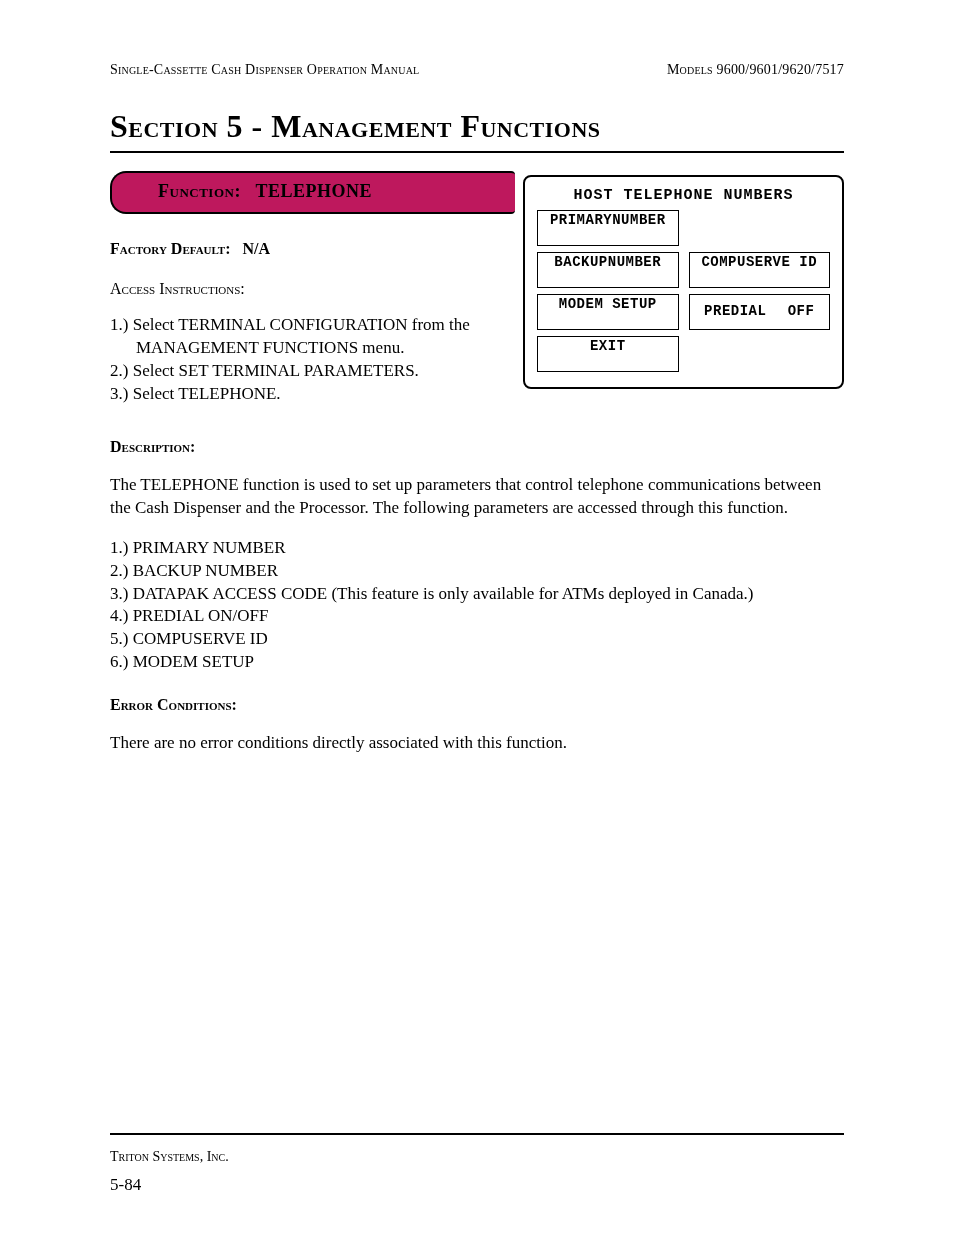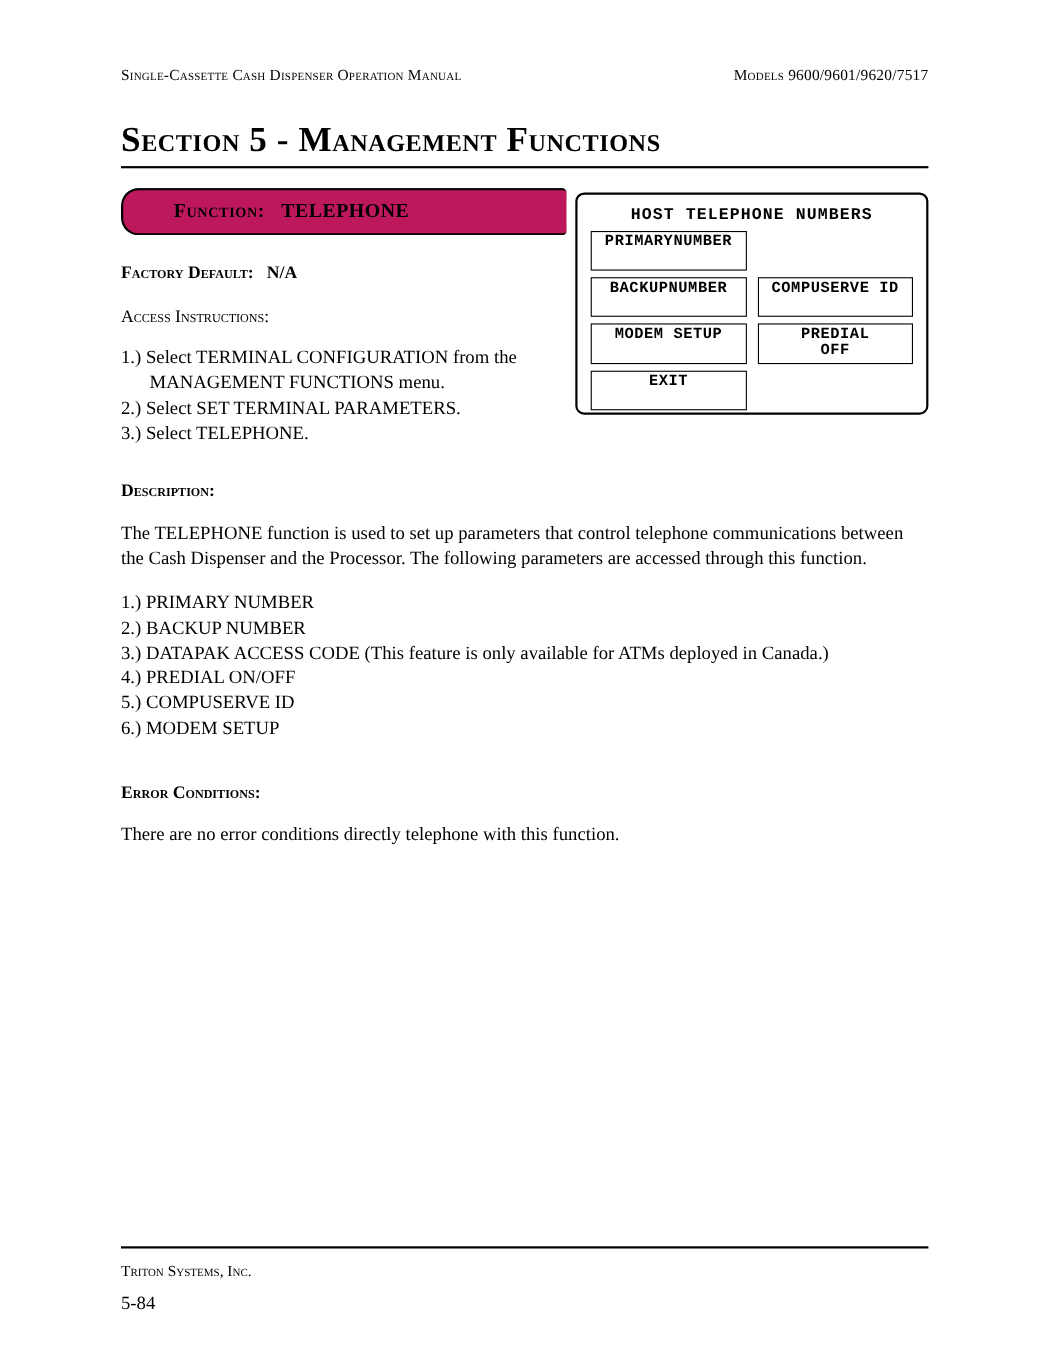--- a/index.html
+++ b/index.html
@@ -74,21 +74,21 @@
     font-size: 17px;
     line-height: 1.35;
   }
   .access-line { margin: 0; }
   .access-indent { padding-left: 26px; }
   .screen-panel {
     width: 384px;
     border: 2px solid #000;
     border-radius: 8px;
     box-sizing: border-box;
-    padding: 10px 12px 2px 12px;
+    padding: 10px 12px 15px 12px;
     margin-left: 8px;
     margin-top: 4px;
   }
   .screen-title {
     font-family: "Courier New", Courier, monospace;
     font-weight: bold;
     font-size: 15px;
     text-align: center;
     letter-spacing: 1px;
     margin: 0 0 6px 0;
@@ -106,42 +106,42 @@
   .cell {
     border: 1px solid #000;
     padding: 2px 4px 4px 4px;
     line-height: 1.05;
     display: flex;
     flex-direction: row;
     justify-content: center;
     min-height: 28px;
   }
   .cell-row {
-    flex-direction: column;
+    flex-direction: row;
     justify-content: space-around;
     align-items: center;
   }
   .span1 { grid-column: 1 / span 1; }
   .empty { border: none; }
   .body-text {
     font-size: 17px;
     line-height: 1.35;
   }
   .desc-label {
     font-variant: small-caps;
     font-weight: bold;
     font-size: 16px;
     margin-top: 32px;
     margin-bottom: 18px;
   }
   .err-label {
     font-variant: small-caps;
     font-weight: bold;
     font-size: 16px;
-    margin-top: 38px;
+    margin-top: 22px;
     margin-bottom: 18px;
   }
   .footer {
     position: absolute;
     left: 110px;
     right: 110px;
     bottom: 40px;
   }
   .footer-rule {
     border: none;
@@ -239,21 +239,21 @@
   <div class="body-text">
     <div>1.) PRIMARY NUMBER</div>
     <div>2.) BACKUP NUMBER</div>
     <div>3.) DATAPAK ACCESS CODE (This feature is only available for ATMs deployed in Canada.)</div>
     <div>4.) PREDIAL ON/OFF</div>
     <div>5.) COMPUSERVE ID</div>
     <div>6.) MODEM SETUP</div>
   </div>
 
   <div class="err-label">Error Conditions:</div>
-  <p class="body-text">There are no error conditions directly telephone with this function.</p>
+  <p class="body-text">There are no error conditions directly associated with this function.</p>
 
   <div class="footer">
     <hr class="footer-rule">
     <div class="footer-company">Triton Systems, Inc.</div>
     <div class="footer-page">5-84</div>
   </div>
 
 </div>
 
 </body></html>

